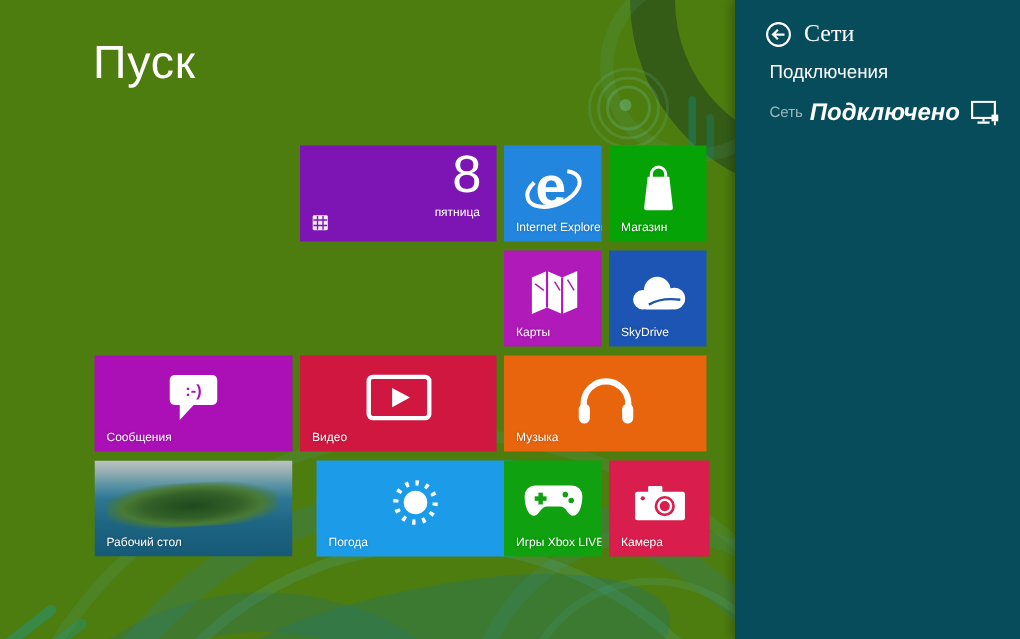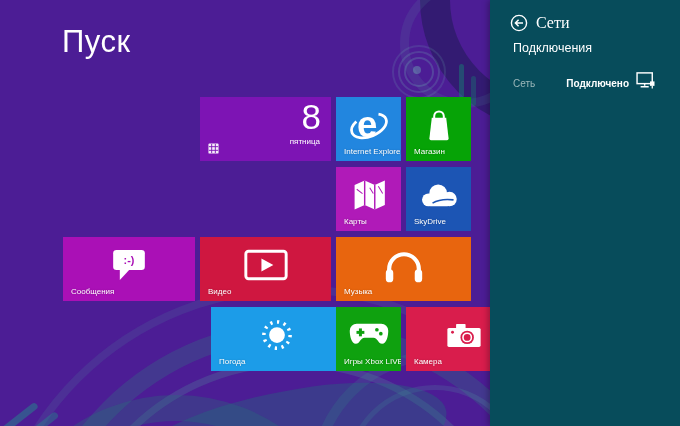--- a/index.html
+++ b/index.html
@@ -23,34 +23,34 @@
     background:radial-gradient(ellipse at 50% 52%,#1d4a1d 0%,#335f28 38%,#497a35 58%,rgba(73,122,53,0) 78%);
     transform:rotate(-3deg);}
   
   .panel{position:absolute;right:0;top:0;width:190px;height:426px;z-index:5;
     box-shadow:-2px 0 6px rgba(0,0,0,.28);}
   .panel-header{position:absolute;left:20px;top:14px;display:flex;align-items:flex-start;gap:8px;font-family:Liberation Serif, serif;}
   .back-btn{width:18px;height:18px;cursor:pointer;display:block;}
   .panel-title{font-size:16px;font-weight:300;}
   .panel-section{position:absolute;left:23px;top:41px;font-size:12.5px;font-weight:400;}
   .conn-row{position:absolute;left:0;top:62px;width:100%;height:27px;
-    display:flex;align-items:flex-end;padding:0 24px 0 23px;box-sizing:border-box;cursor:pointer;}
+    display:flex;align-items:center;padding:0 13px 0 23px;box-sizing:border-box;cursor:pointer;}
   .conn-name{flex:1;font-size:10px;color:#9cb7ba;}
-  .conn-status{font-size:10px;font-weight:700;margin-right:7px;}
+  .conn-status{font-size:16px;font-weight:700;margin-right:7px;font-style:italic;}
   .sel-row{position:absolute;left:0;top:90px;width:100%;height:52px;box-sizing:border-box;cursor:pointer;}
   .sel-name{position:absolute;left:23px;top:9px;font-size:10px;}
   .sel-icon{position:absolute;right:15px;top:7px;}
   .connect-btn{position:absolute;right:13px;bottom:7px;background:transparent;
     border:2px solid #fff;color:#fff;font-size:10px;font-weight:600;
     padding:3px 11px;cursor:pointer;font-family:inherit;}
 </style>
 </head>
 <body>
 
-<div class="screen" style="background: #4c1d95;">
+<div class="screen" style="background: #4d7c0f;">
 
   <div>
     <div class="deco" style="left:420px;top:-130px;width:200px;height:200px;border:30px solid rgba(0,24,40,.32);"></div>
     <div class="deco" style="left:400px;top:-20px;width:110px;height:110px;border:9px solid rgba(100,195,178,.10);"></div>
     <div class="deco" style="left:404px;top:57px;width:26px;height:26px;border:2px solid rgba(120,210,190,.22);"></div>
     <div class="deco" style="left:398px;top:51px;width:38px;height:38px;border:2px solid rgba(120,210,190,.18);"></div>
     <div class="deco" style="left:392px;top:45px;width:50px;height:50px;border:2px solid rgba(120,210,190,.14);"></div>
     <div class="deco" style="left:413px;top:66px;width:8px;height:8px;background:rgba(120,210,190,.35);"></div>
     <div class="bar" style="left:459px;top:64px;width:5px;height:34px;background:rgba(20,135,118,.45);"></div>
     <div class="bar" style="left:471px;top:76px;width:5px;height:30px;background:rgba(20,135,118,.35);"></div>
@@ -136,41 +136,46 @@
 
   <div class="tile" style="left: 336px; top: 237px; width: 135px; height: 64px; background: rgb(232, 101, 14); --tile-bg: #e8650e;">
     <svg class="tile-icon" width="44" height="38" viewBox="0 0 52 46">
       <path d="M8,34 v-6 a18,18 0 0 1 36,0 v6" fill="none" stroke="#fff" stroke-width="5"></path>
       <rect x="4" y="28" width="9" height="16" rx="4.5" fill="#fff"></rect>
       <rect x="39" y="28" width="9" height="16" rx="4.5" fill="#fff"></rect>
     </svg>
     <span class="tile-label">Музыка</span>
   </div>
 
+  <div class="tile" style="left:63px;top:307px;width:132px;height:64px">
+    <div class="desk-sky"></div>
+    <div class="desk-island"></div>
+    <span class="tile-label">Рабочий стол</span>
+  </div>
 
   <div class="tile" style="left: 200px; top: 307px; width: 131px; height: 64px; background: rgb(28, 156, 232); margin-left: 11px; --tile-bg: #1c9ce8;">
     <svg class="tile-icon" width="42" height="42" viewBox="0 0 48 48">
       <circle cx="24" cy="24" r="9" fill="#fff"></circle>
       <circle cx="24" cy="24" r="15" fill="none" stroke="#fff" stroke-width="4" stroke-dasharray="2.6 5.2"></circle>
     </svg>
     <span class="tile-label">Погода</span>
   </div>
 
   <div class="tile" style="left: 336px; top: 307px; width: 65px; height: 64px; background: rgb(15, 161, 15); --tile-bg: #0fa10f;">
     <svg class="tile-icon" width="42" height="28" viewBox="0 0 48 32">
       <path d="M10,3 h28 a8,8 0 0 1 8,8 c0,6 -2,15 -7,15 c-4.5,0 -5,-7 -10,-7 h-10 c-5,0 -5.5,7 -10,7 c-5,0 -7,-9 -7,-15 a8,8 0 0 1 8,-8 z" fill="#fff"></path>
       <rect x="12.5" y="8.5" width="3.4" height="9" fill="var(--tile-bg)"></rect>
       <rect x="9.7" y="11.3" width="9" height="3.4" fill="var(--tile-bg)"></rect>
       <circle cx="33" cy="10" r="2.1" fill="var(--tile-bg)"></circle>
       <circle cx="37.5" cy="14.5" r="2.1" fill="var(--tile-bg)"></circle>
     </svg>
     <span class="tile-label">Игры Xbox LIVE</span>
   </div>
 
-  <div class="tile" style="left: 406px; top: 307px; width: 67px; height: 64px; background: rgb(217, 29, 76); padding-left: 48px; --tile-bg: #d91d4c;">
+  <div class="tile" style="left: 406px; top: 307px; width: 67px; height: 64px; background: rgb(217, 29, 76); --tile-bg: #d91d4c;">
     <svg class="tile-icon" width="38" height="29" viewBox="0 0 48 36">
       <rect x="14" y="4" width="12" height="7" rx="1" fill="#fff"></rect>
       <rect x="3" y="9" width="42" height="24" rx="2" fill="#fff"></rect>
       <circle cx="28" cy="21" r="8.5" fill="var(--tile-bg)"></circle>
       <circle cx="28" cy="21" r="5.3" fill="none" stroke="#fff" stroke-width="2"></circle>
       <circle cx="9.5" cy="14.5" r="1.8" fill="var(--tile-bg)"></circle>
     </svg>
     <span class="tile-label">Камера</span>
   </div>
 

